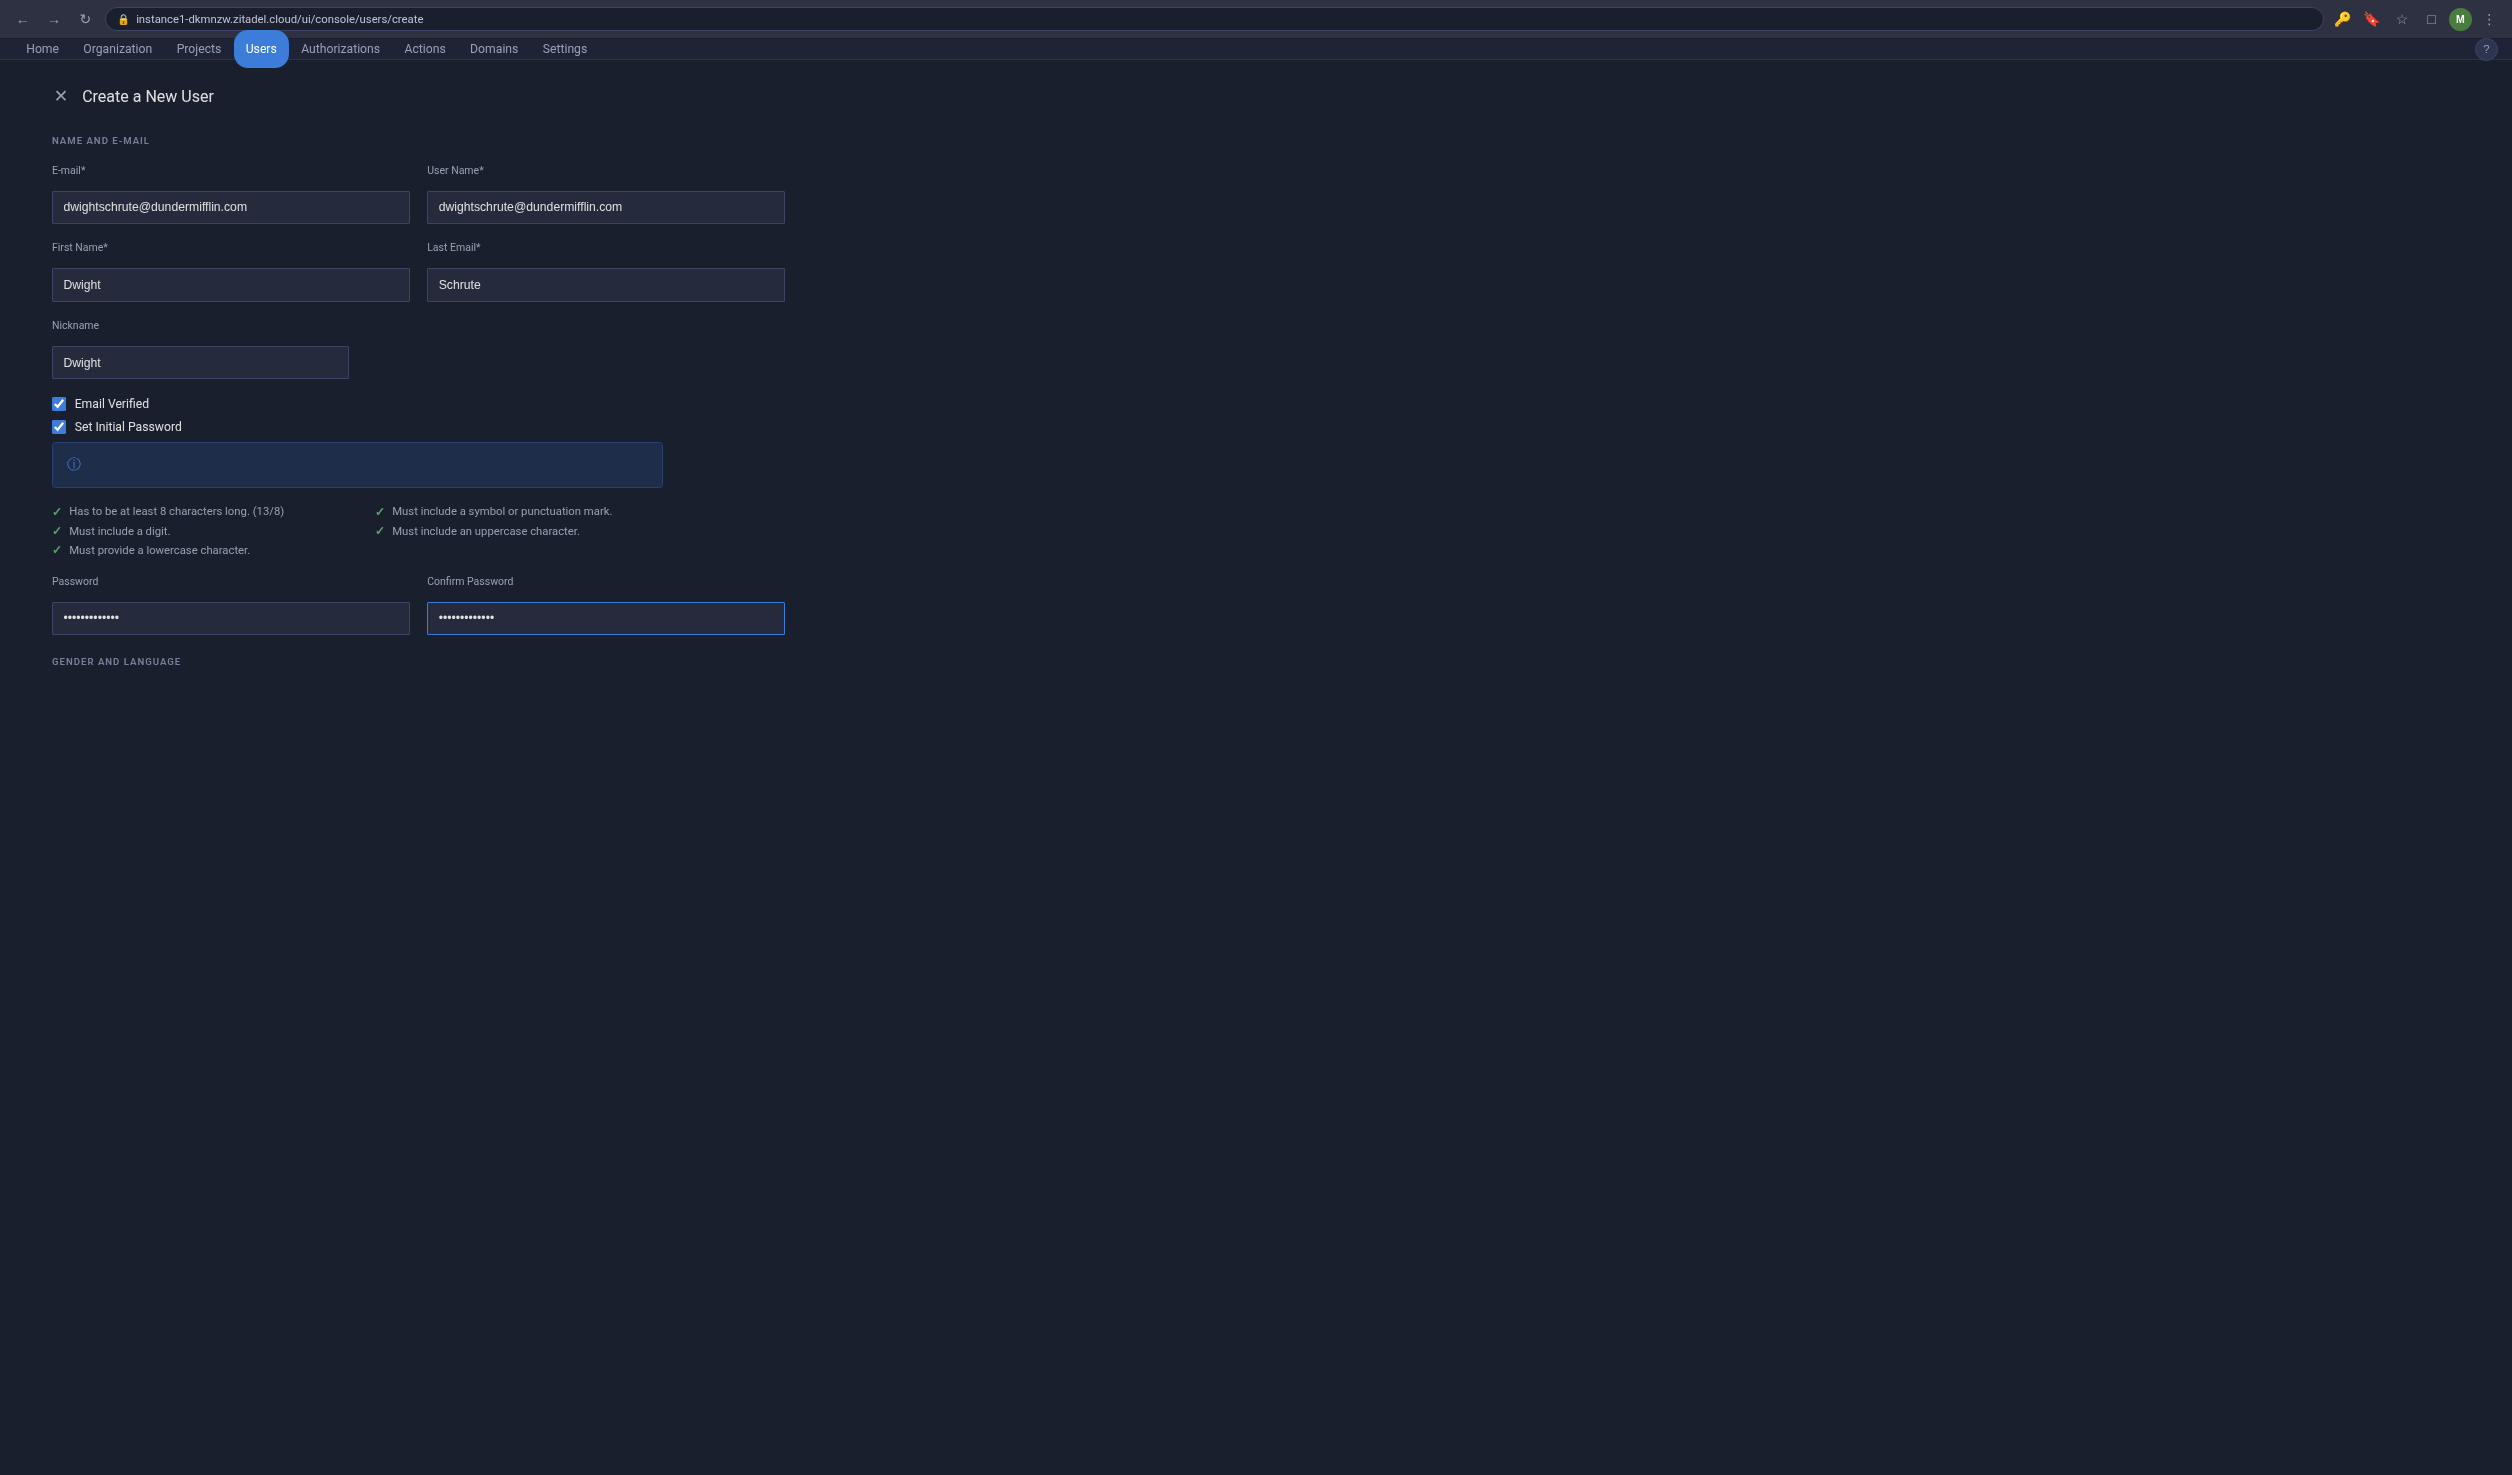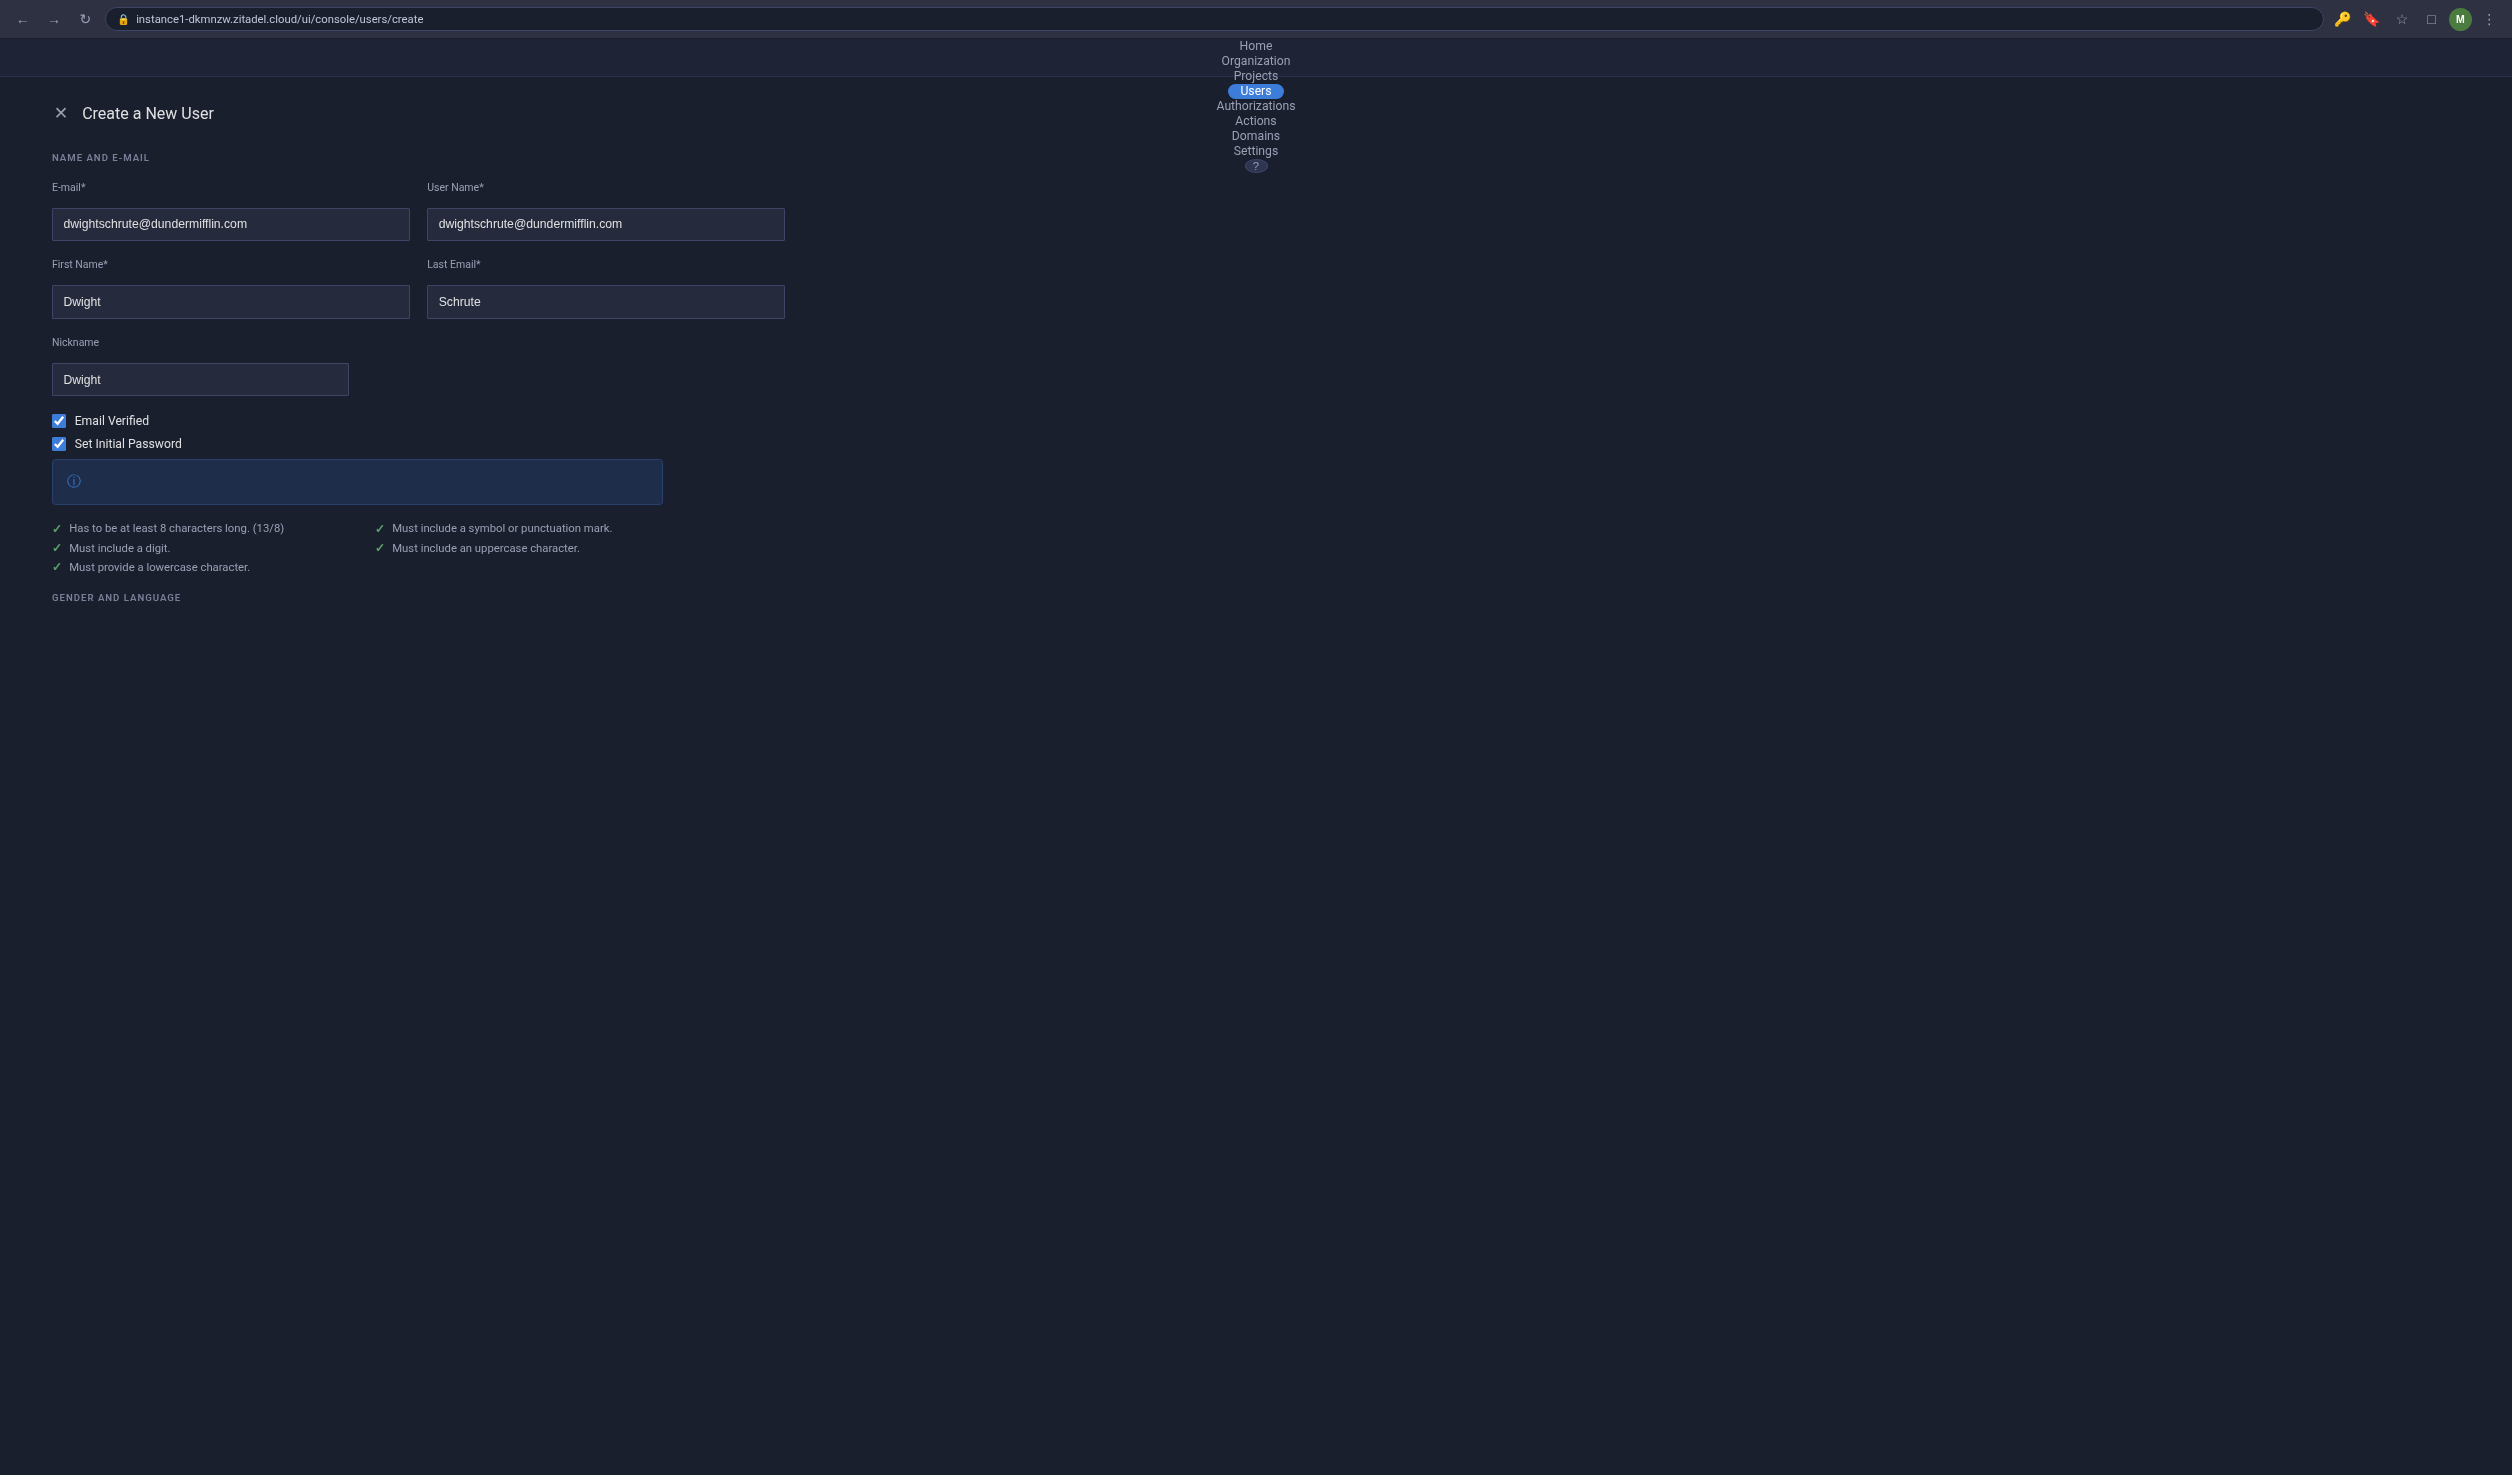--- a/index.html
+++ b/index.html
@@ -90,22 +90,21 @@
       justify-content: center;
     }
 
     
     .app-nav {
       background: #1e2436;
       display: flex;
       align-items: center;
       padding: 0 14px;
       border-bottom: 0.9px solid #2a3050;
-      height: 38px;
-      flex-direction: column;
+      height: 21px;
     }
 
     .nav-item {
       color: #9aa0b4;
       padding: 0 12.2px;
       height: 38px;
       display: flex;
       align-items: center;
       cursor: pointer;
       font-size: 12.2px;
@@ -393,19 +392,29 @@
       <div class="req-item">
         <span class="req-check">✓</span>
         <span>Must include an uppercase character.</span>
       </div>
       <div class="req-item">
         <span class="req-check">✓</span>
         <span>Must provide a lowercase character.</span>
       </div>
     </div>
 
+    <div class="password-row">
+      <div class="form-group half">
+        <label class="form-label">Password</label>
+        <input class="form-input" type="password" value="•••••••••••••" style="">
+      </div>
+      <div class="form-group half">
+        <label class="form-label">Confirm Password</label>
+        <input class="form-input active-border" type="password" value="•••••••••••••" style="">
+      </div>
+    </div>
 
     <div class="gender-section">
       <div class="section-header">GENDER AND LANGUAGE</div>
     </div>
   </div>
 </div>
 
 
 </body></html>

